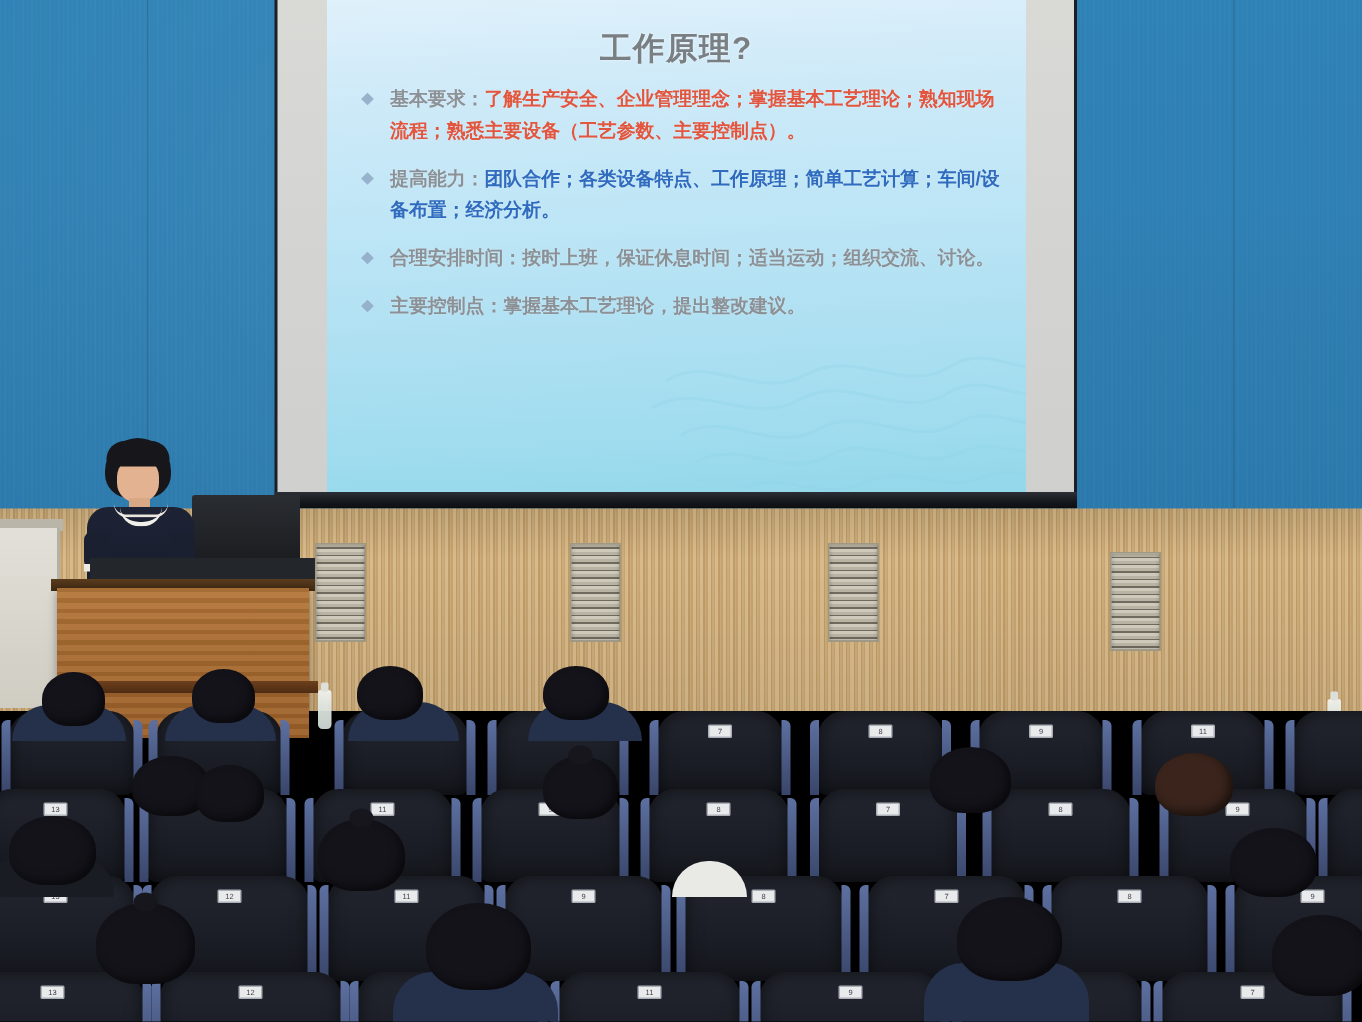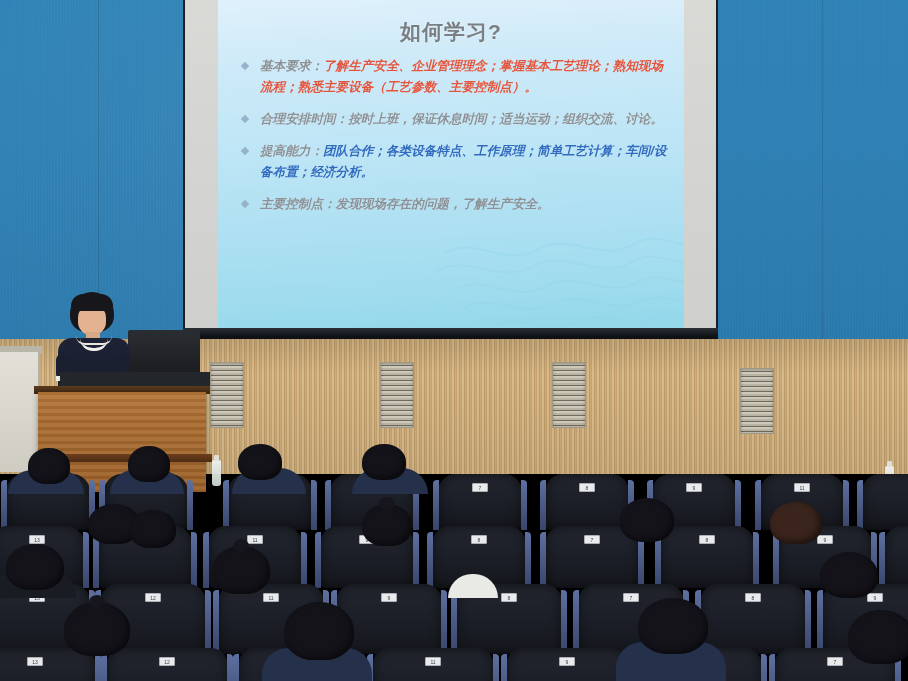--- a/index.html
+++ b/index.html
@@ -61,21 +61,21 @@
   }
 
   
   .slide-title{
     position:absolute; left:0; right:0; top:18px;
     text-align:center;
     font-size:21px; font-weight:bold; letter-spacing:1px;
     color:#7a7f83;
     text-shadow:0 0 2px rgba(255,255,255,.65);
   }
-  .bullets{ position:absolute; left:18px; right:14px; top:56px;font-style:italic; }
+  .bullets{ position:absolute; left:18px; right:14px; top:56px; }
   .bullet{ position:relative; padding-left:24px; margin-bottom:11px; }
   .bullet .dia{
     position:absolute; left:6px; top:7px; width:6px; height:6px;
     background:#8fa8c4; transform:rotate(45deg); opacity:.85;
   }
   .btext{
     font-size:12.6px; line-height:21px; font-weight:bold;
     text-shadow:0 0 1px rgba(255,255,255,.5);
     word-break:break-all;
   }
@@ -294,49 +294,49 @@
       </g>
     </svg>
 
     <svg class="slide-watermark2" viewBox="0 0 300 90">
       <g fill="none" stroke="#a6dcec" stroke-width="2" opacity=".6">
         <path d="M0,40 C40,20 80,56 125,36 C165,18 210,52 255,34 C275,26 292,40 300,34"></path>
         <path d="M10,60 C50,44 90,74 135,56 C175,40 215,68 260,52"></path>
       </g>
     </svg>
 
-    <div class="slide-title">如何学习?</div>
+    <div class="slide-title">工作原理?</div>
 
     <div class="bullets">
 
       <div class="bullet">
         <span class="dia"></span>
         <div class="btext">
           <span class="lead">基本要求：</span><span class="c-red">了解生产安全、企业管理理念；掌握基本工艺理论；熟知现场流程；熟悉主要设备（工艺参数、主要控制点）。</span>
         </div>
       </div>
 
       <div class="bullet">
         <span class="dia"></span>
         <div class="btext">
+          <span class="lead">提高能力：</span><span class="c-blue">团队合作；各类设备特点、工作原理；简单工艺计算；车间/设备布置；经济分析。</span>
+        </div>
+      </div>
+
+      <div class="bullet">
+        <span class="dia"></span>
+        <div class="btext">
           <span class="lead">合理安排时间：</span><span class="c-grey">按时上班，保证休息时间；适当运动；组织交流、讨论。</span>
         </div>
       </div>
 
       <div class="bullet">
         <span class="dia"></span>
         <div class="btext">
-          <span class="lead">提高能力：</span><span class="c-blue">团队合作；各类设备特点、工作原理；简单工艺计算；车间/设备布置；经济分析。</span>
-        </div>
-      </div>
-
-      <div class="bullet">
-        <span class="dia"></span>
-        <div class="btext">
-          <span class="lead">主要控制点：</span><span class="c-grey">发现现场存在的问题，了解生产安全。</span>
+          <span class="lead">主要控制点：</span><span class="c-grey">掌握基本工艺理论，提出整改建议。</span>
         </div>
       </div>
 
     </div>
   </div>
 
   <div class="screen-bottom-bar"></div>
 
   <div class="wall-wood"></div>
 

